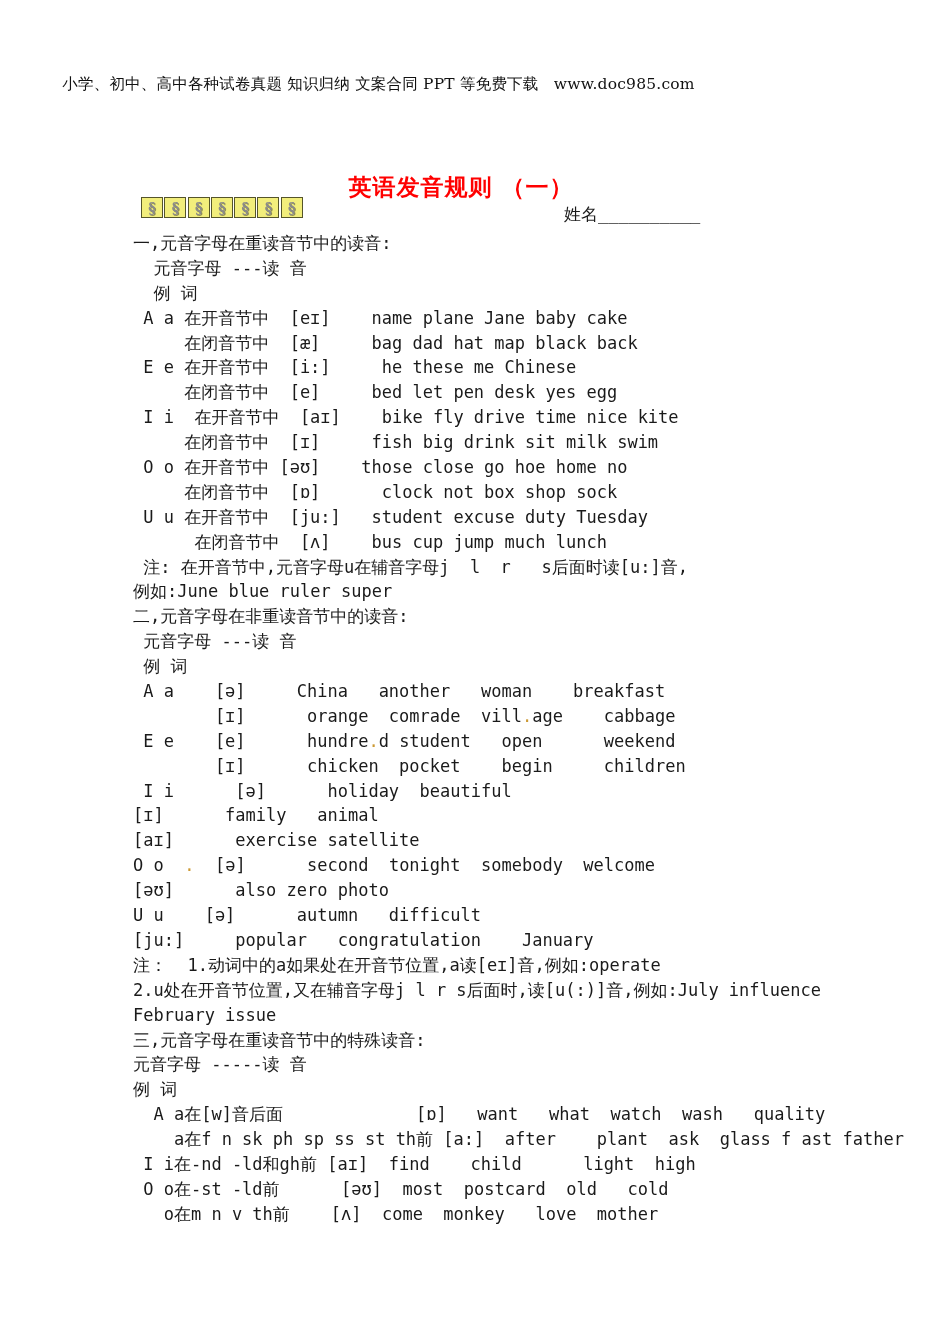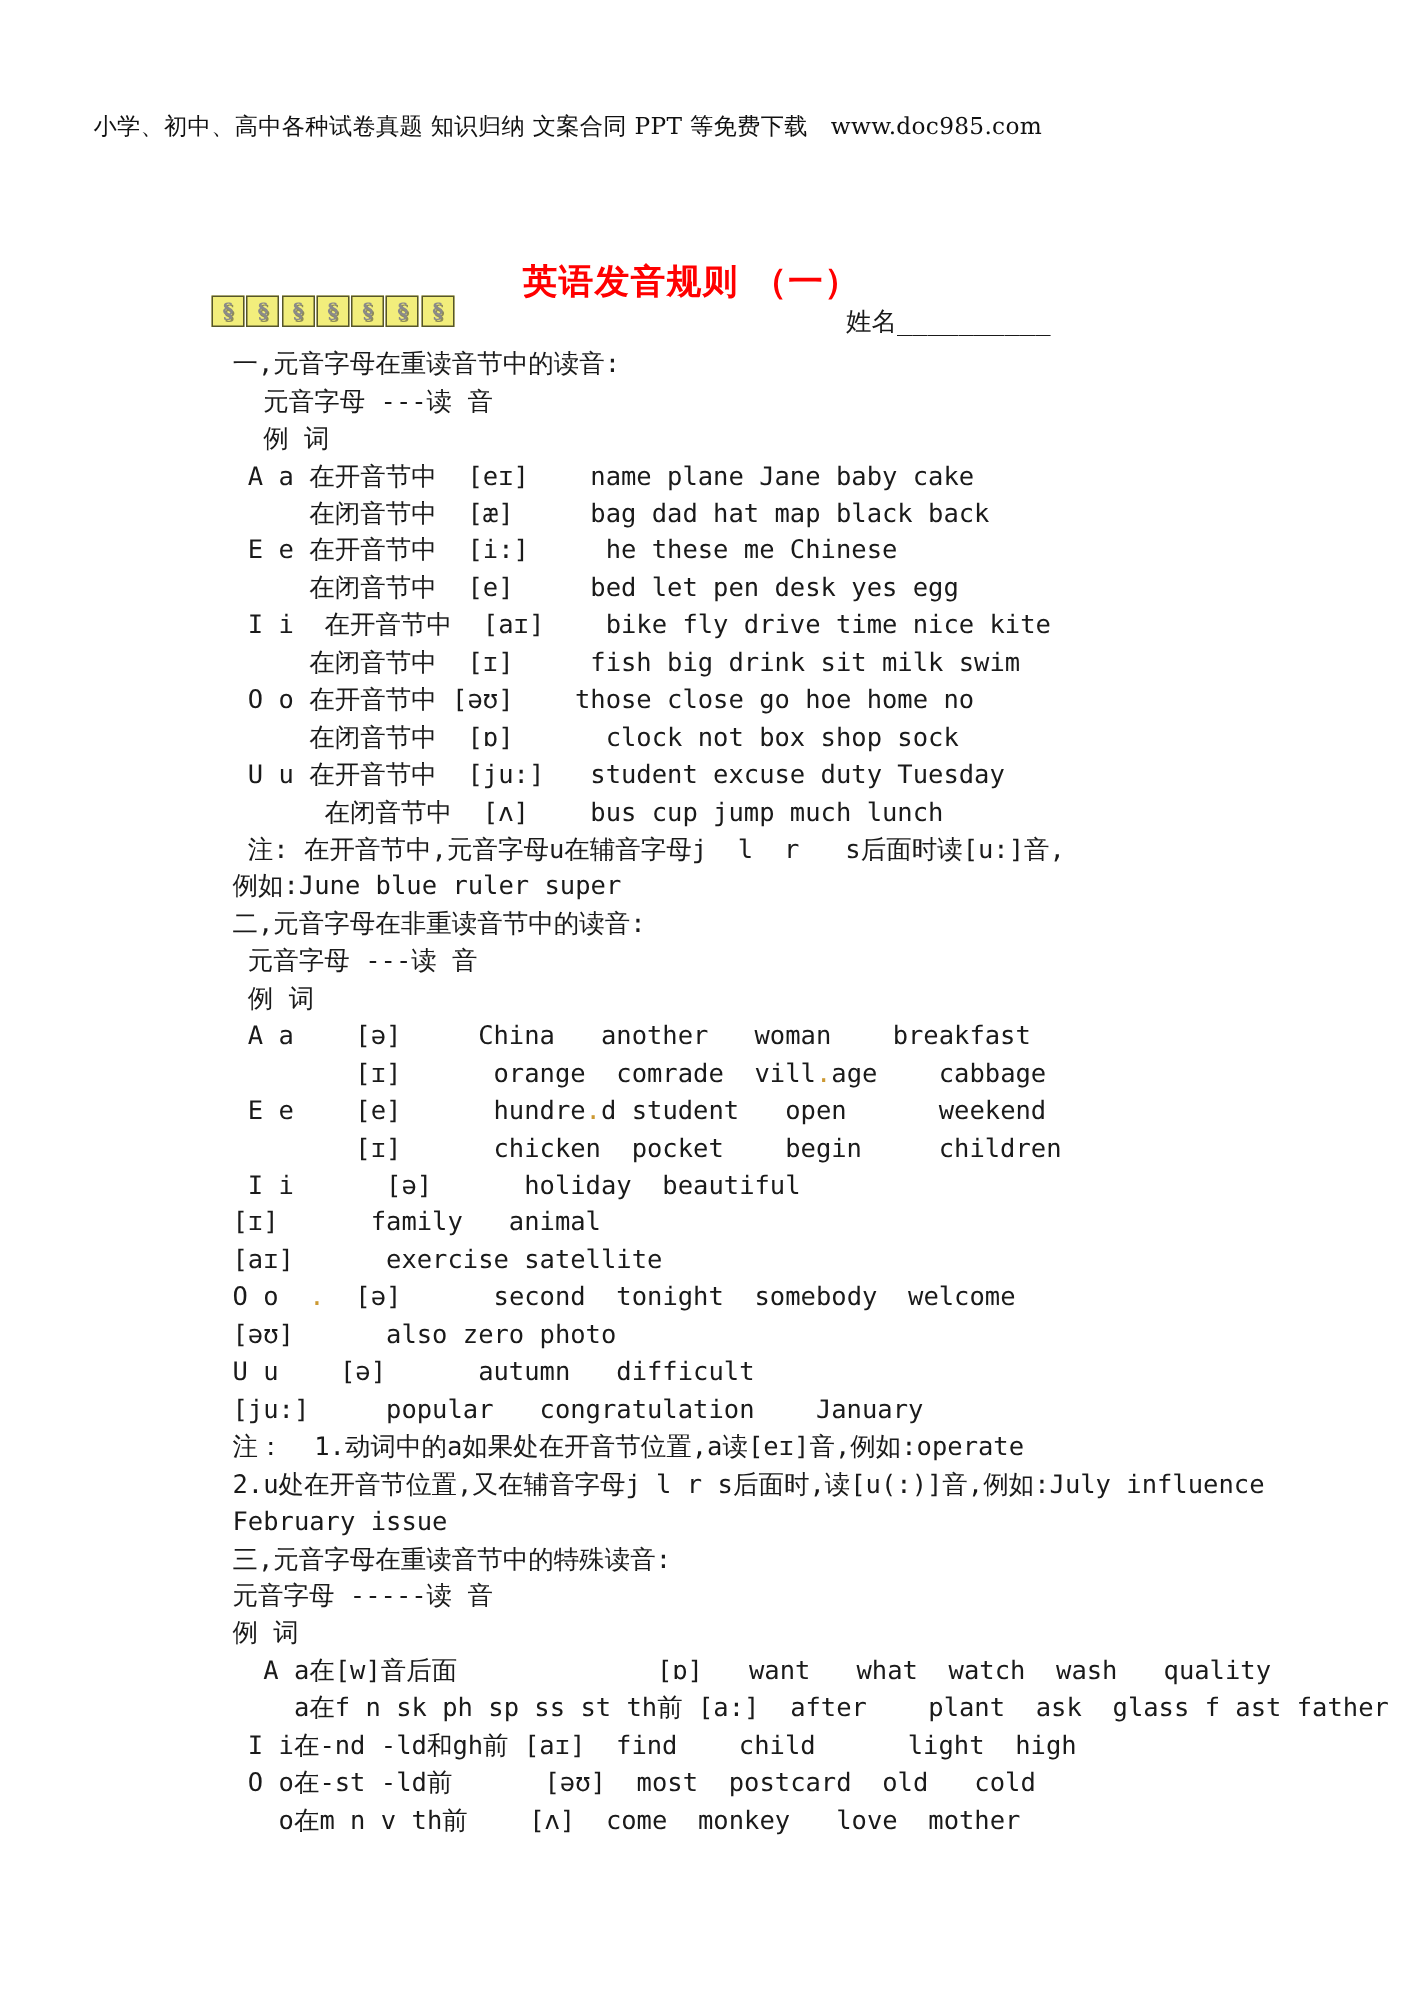--- a/index.html
+++ b/index.html
@@ -44,21 +44,21 @@
     position: absolute; left: 564px; top: 203px;
     font-size: 17px;
     white-space: pre;
   }
   .doc-lines {
     position: absolute; left: 133px; top: 231px;
     font-size: 17px;
     line-height: 24.9px;
     white-space: pre;
   }
-  .line { height: 24.9px; margin-left: 22px; }
+  .line { height: 24.9px; }
 </style>
 </head>
 <body>
 
 <div class="site-header">小学、初中、高中各种试卷真题 知识归纳 文案合同 PPT 等免费下载   www.doc985.com</div>
 
 <div class="doc-title" style="color: rgb(255, 0, 0);">英语发音规则 （一）</div>
 
 <div class="decor-strip">
     <span class="icon-box" style="background: rgb(242, 238, 124); border: 1px solid rgb(85, 85, 42); color: rgb(138, 138, 138);">§</span>

